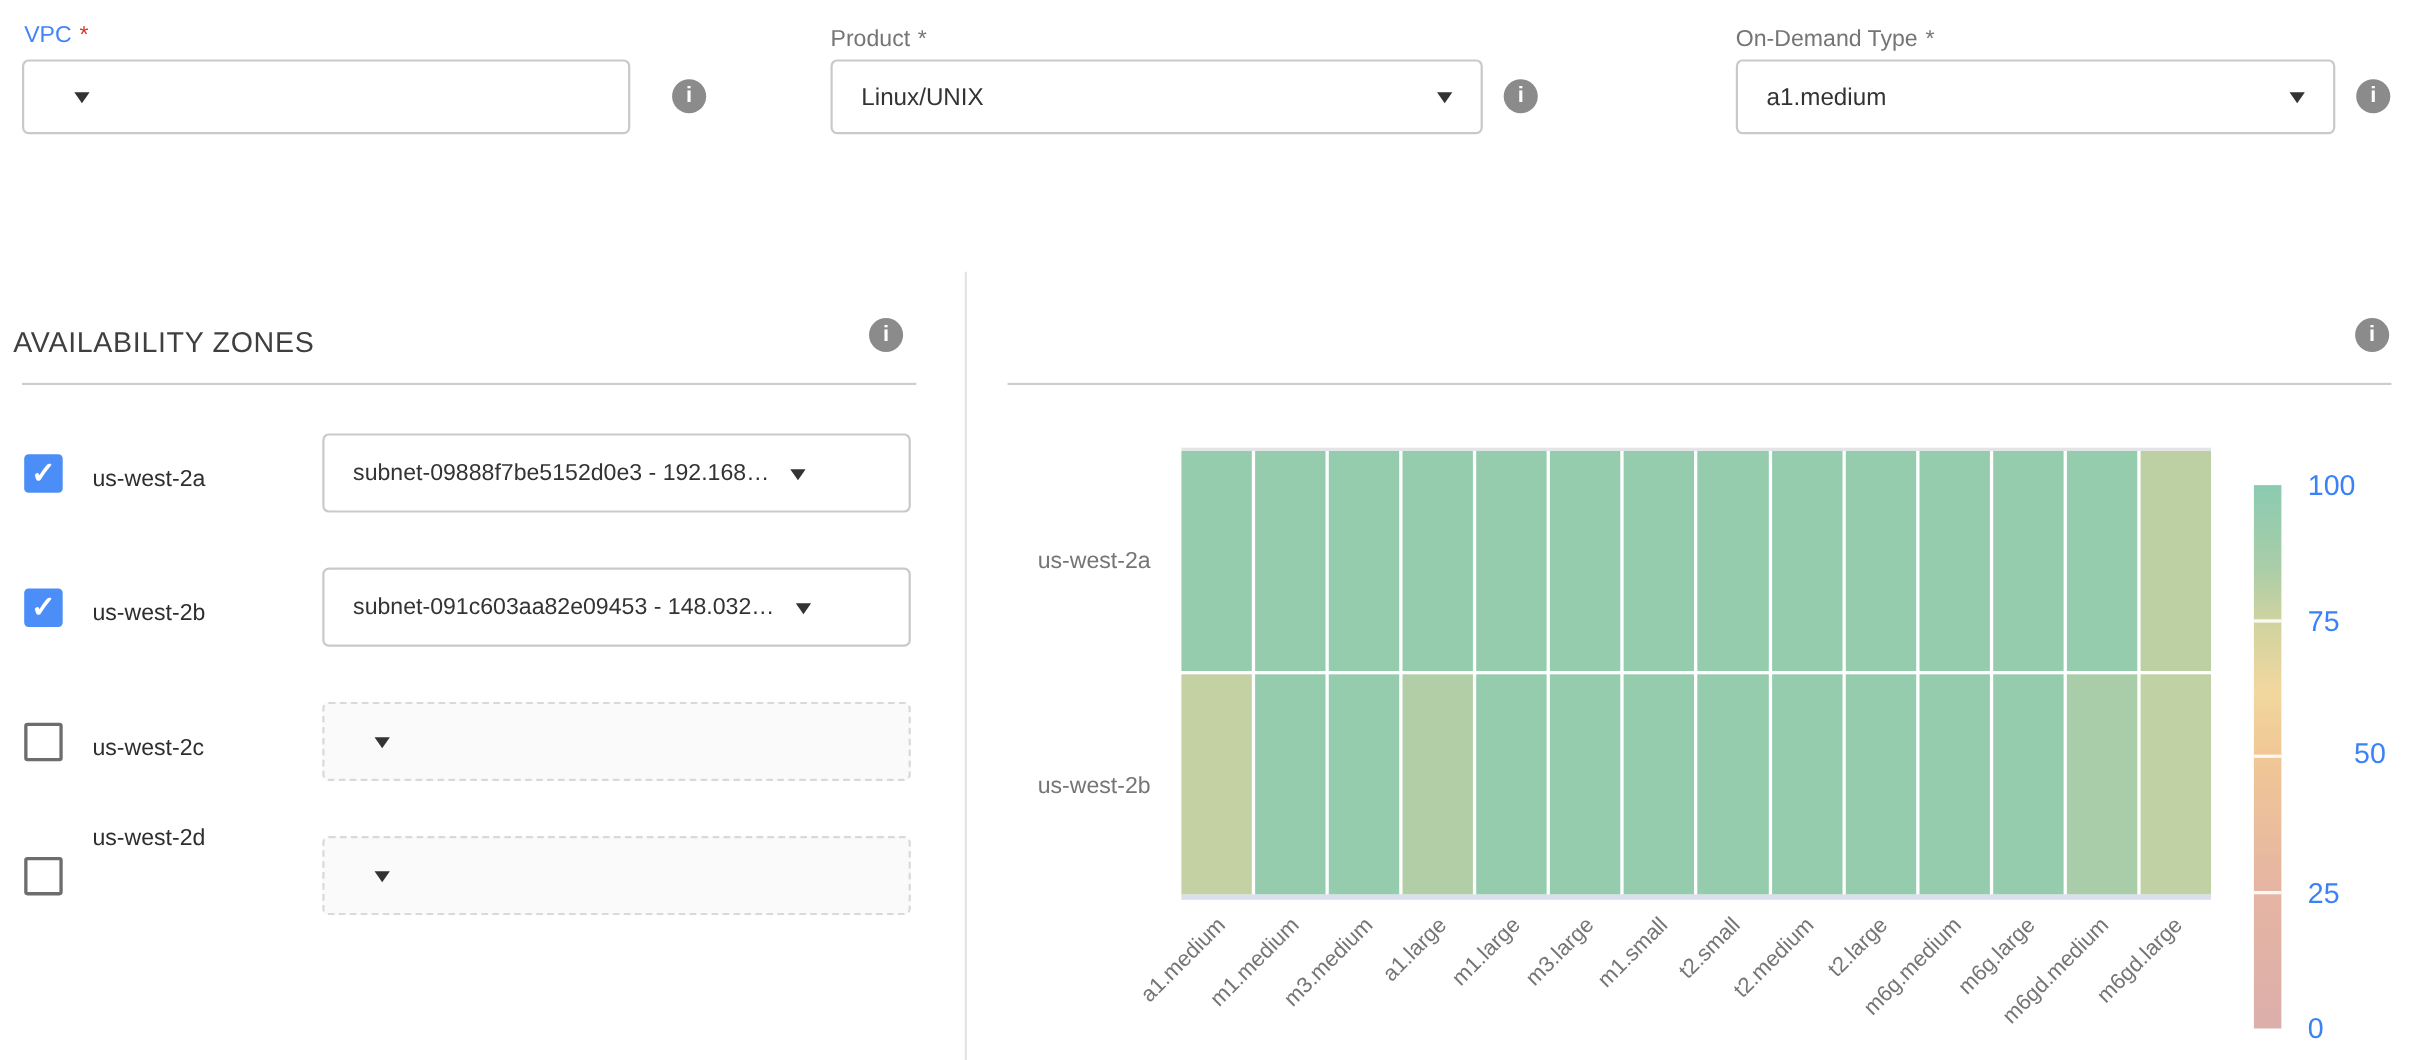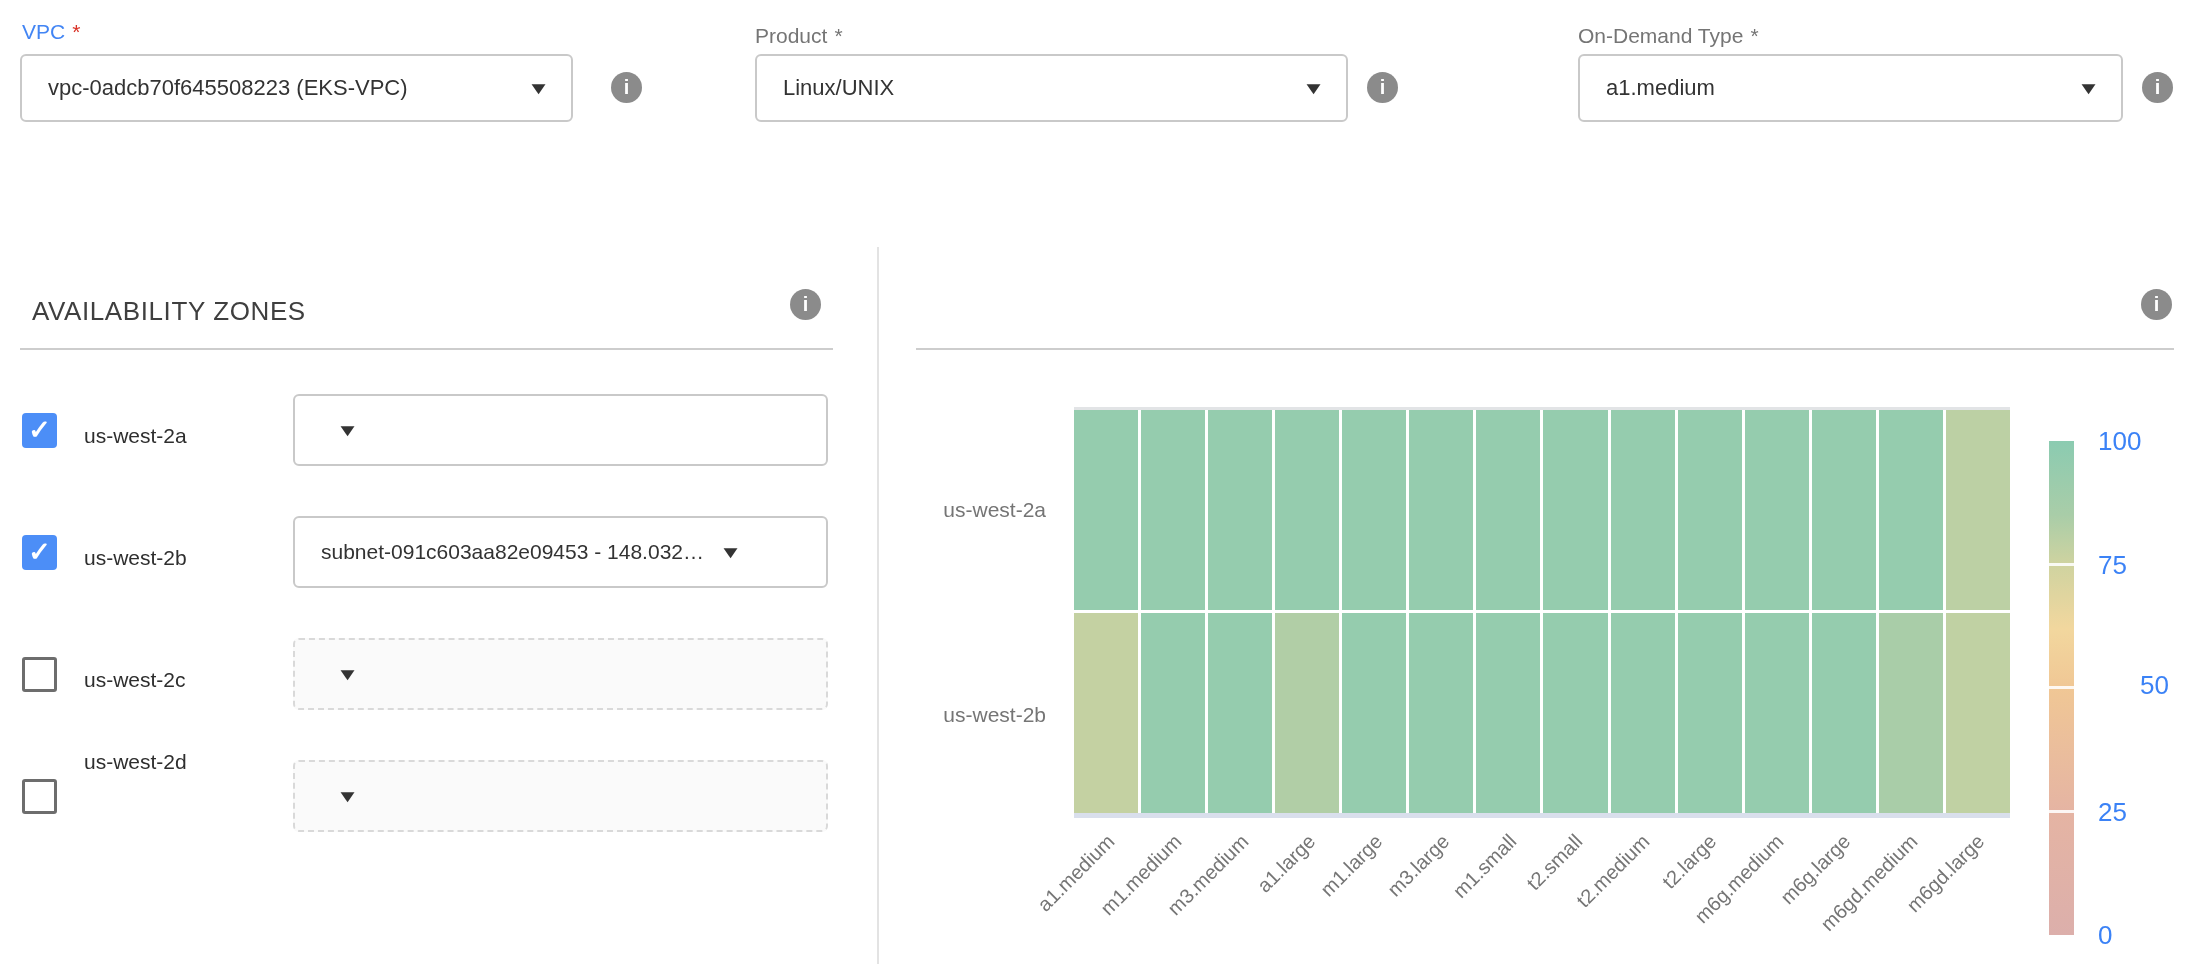--- a/index.html
+++ b/index.html
@@ -67,21 +67,20 @@
   .legend-tickline { position:absolute; left:2049px; width:25px; height:3px; background:rgba(255,255,255,0.88); }
   .legend-label { position:absolute; left:2098px; font-size:26px; color:#3b82f6; line-height:26px; }
 </style>
 </head>
 <body>
 
 <div class="canvas">
 
   <div class="field-label" style="left:22px; top:20px;"><span class="lbl-blue">VPC</span><span class="star star-red">*</span></div>
   <div class="select" style="left:20px; top:54px; width:553px;">
-    <span class="value">vpc-0adcb70f645508223 (EKS-VPC)</span>
     <span class="caret">▼</span>
   </div>
   <div class="info-icon" style="left:611px; top:72px;">
       <span>i</span>
     </div>
 
   <div class="field-label" style="left:755px; top:24px;"><span>Product</span><span class="star">*</span></div>
   <div class="select" style="left:755px; top:54px; width:593px;">
     <span class="value">Linux/UNIX</span>
     <span class="caret">▼</span>
@@ -94,31 +93,32 @@
   <div class="select" style="left:1578px; top:54px; width:545px;">
     <span class="value">a1.medium</span>
     <span class="caret">▼</span>
   </div>
   <div class="info-icon" style="left:2142px; top:72px;">
       <span>i</span>
     </div>
 
   <div class="vdivider" style="left:877px; top:247px; height:717px;"></div>
 
-  <div class="section-title" style="left:32px; top:296px;text-align:right;">AVAILABILITY ZONES</div>
+  <div class="section-title" style="left:12px; top:296px;text-align:right;">AVAILABILITY ZONES</div>
   <div class="info-icon" style="left:790px; top:289px;">
       <span>i</span>
     </div>
   <div class="hrule" style="left:20px; top:348px; width:813px;"></div>
 
   <div class="checkbox checked" style="left:22px; top:413px;">
     <span class="mark">✓</span>
   </div>
   <div class="zone-label" style="top:424px;">us-west-2a</div>
   <div class="subnet-select" style="top:394px;">
+    <span class="value">subnet-09888f7be5152d0e3 - 192.168…</span>
     <span class="caret">▼</span>
   </div>
 
   <div class="checkbox checked" style="left:22px; top:535px;">
     <span class="mark">✓</span>
   </div>
   <div class="zone-label" style="top:546px;">us-west-2b</div>
   <div class="subnet-select" style="top:516px;">
     <span class="value">subnet-091c603aa82e09453 - 148.032…</span>
     <span class="caret">▼</span>

